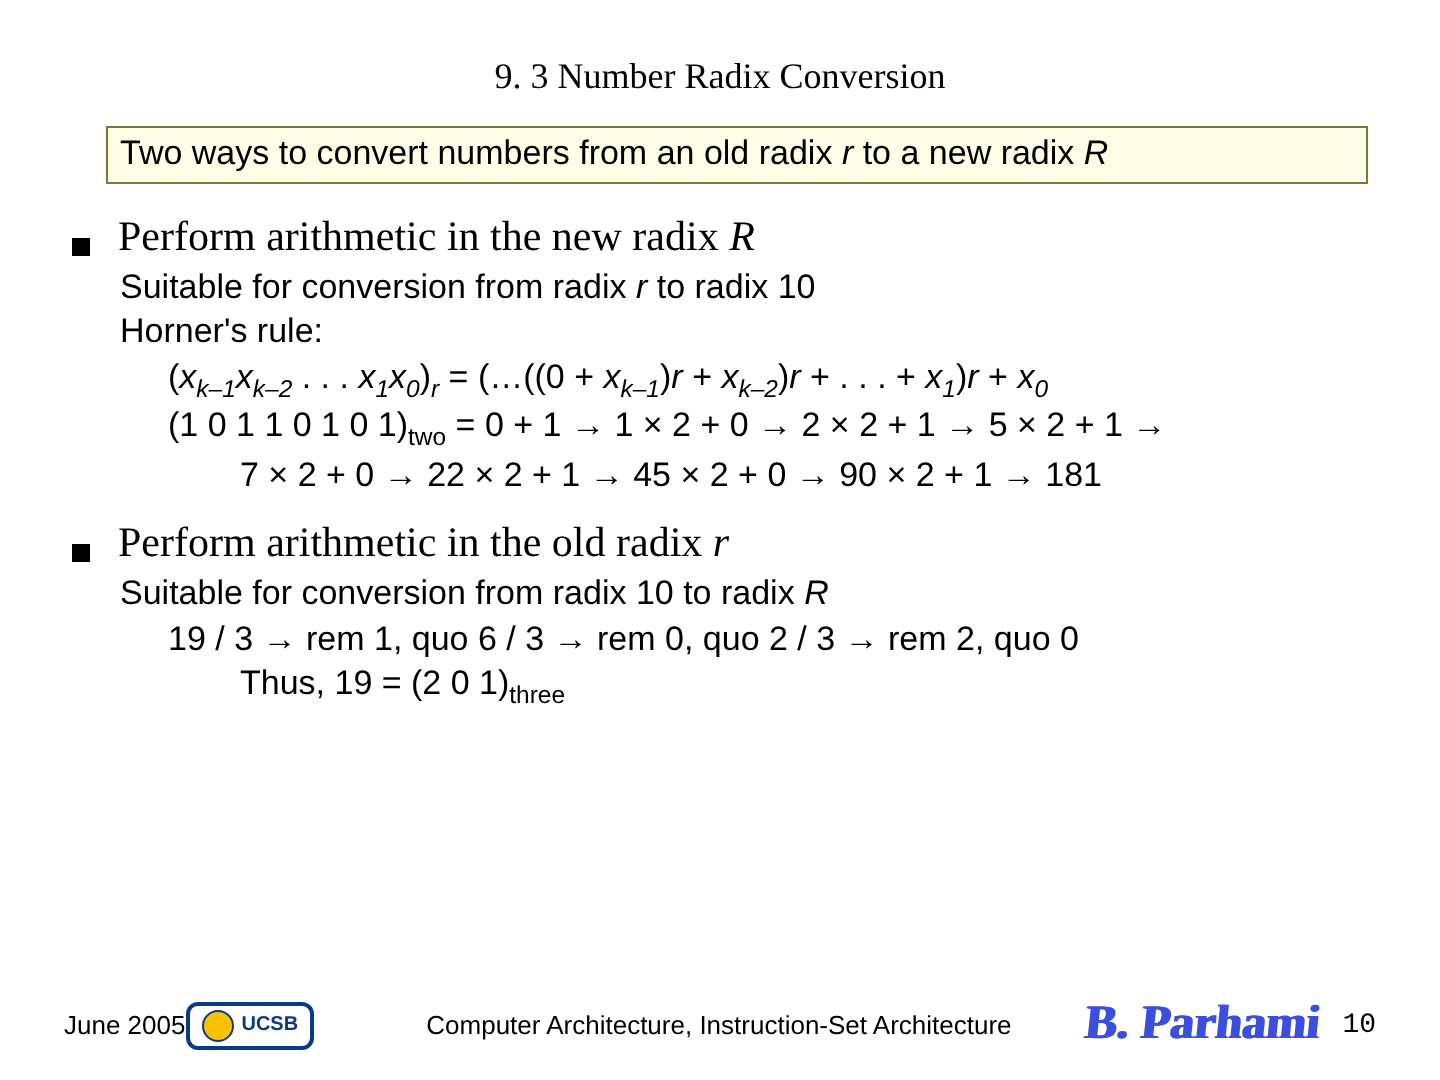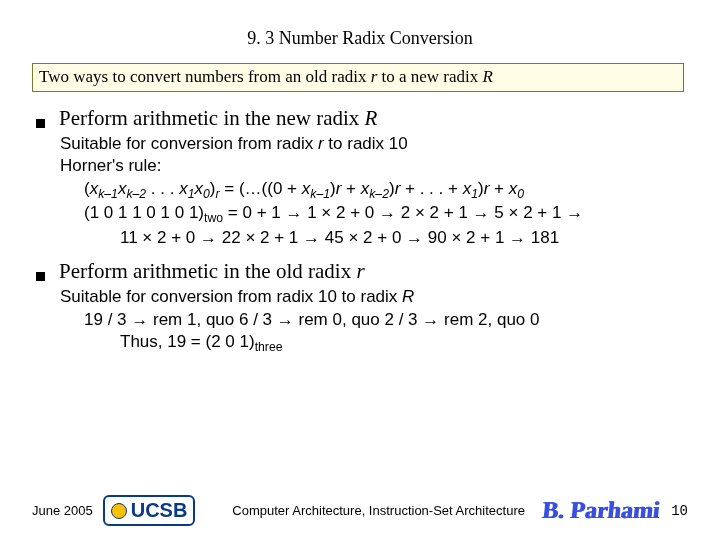--- a/index.html
+++ b/index.html
@@ -14,26 +14,25 @@
   }
   .title {
     text-align: center;
     font-size: 18px;
     font-family: "Times New Roman", Times, serif;
     padding-top: 28px;
     padding-bottom: 14px;
     border-radius: 32px;
   }
   .intro {
-    margin: 0 36px 14px 32px;
+    margin: 0 36px 14px 53px;
     border: 1px solid #7a7a33;
     background: #fffde6;
     padding: 3px 6px 4px 6px;
     font-size: 17px;
-    font-family: Liberation Serif, serif;
   }
   .intro .ital { font-style: italic; }
   .bullet-row {
     display: flex;
     align-items: center;
     margin: 4px 36px 2px 36px;
   }
   .dot {
     width: 9px; height: 9px; background: #000; border-radius: 0;
     margin-top: 9px; margin-right: 14px; flex: 0 0 auto;
@@ -54,26 +53,26 @@
   .indent1 { padding-left: 24px; }
   .indent2 { padding-left: 60px; }
   .footer {
     position: absolute;
     left: 0; right: 0; bottom: 14px;
     display: flex;
     align-items: center;
     font-size: 13px;
     padding: 0 32px;
   }
-  .footer .date { flex: 0 0 auto; margin-right: 10px; }
+  .footer .date { flex: 0 0 auto; }
   .logo {
     display: inline-flex; align-items: center;
     border: 2px solid #0a3a87; border-radius: 6px;
     padding: 2px 6px; background: #fff;
-    color: #0a3a87; font-weight: bold; font-size: 20px;
+    color: #0a3a87; font-weight: bold; font-size: 10px;
     margin-right: 20px;
   }
   .logo-sun {
     width: 16px; height: 16px; border-radius: 50%;
     background: #f9c100; border: 1px solid #0a3a87;
     margin-right: 4px; position: relative;
   }
   .footer .mid { flex: 1 1 auto; text-align: center; }
   .sig {
     font-family: "Brush Script MT", cursive;
@@ -107,21 +106,21 @@
     <span>Suitable for conversion from radix </span><span class="ital">r</span><span> to radix 10</span>
   </div>
   <div>Horner's rule:</div>
   <div class="indent1">
     <span>(</span><span class="ital">x</span><span class="sub">k–1</span><span class="ital">x</span><span class="sub">k–2</span><span> . . . </span><span class="ital">x</span><span class="sub">1</span><span class="ital">x</span><span class="sub">0</span><span>)</span><span class="sub">r</span><span>  =  (…((0 + </span><span class="ital">x</span><span class="sub">k–1</span><span>)</span><span class="ital">r</span><span> + </span><span class="ital">x</span><span class="sub">k–2</span><span>)</span><span class="ital">r</span><span> + . . . + </span><span class="ital">x</span><span class="sub">1</span><span>)</span><span class="ital">r</span><span> + </span><span class="ital">x</span><span class="sub">0</span>
   </div>
   <div class="indent1">
     <span>(1 0 1 1 0 1 0 1)</span><span class="subn">two</span><span> = 0 + 1 </span><span class="arrow">→</span><span> 1 × 2 + 0 </span><span class="arrow">→</span><span> 2 × 2 + 1 </span><span class="arrow">→</span><span> 5 × 2 + 1 </span><span class="arrow">→</span>
   </div>
   <div class="indent2">
-    <span>11 × 2 + 0 </span><span class="arrow">→</span><span> 22 × 2 + 1 </span><span class="arrow">→</span><span> 45 × 2 + 0 </span><span class="arrow">→</span><span> 90 × 2 + 1 </span><span class="arrow">→</span><span> 181</span>
+    <span>7 × 2 + 0 </span><span class="arrow">→</span><span> 22 × 2 + 1 </span><span class="arrow">→</span><span> 45 × 2 + 0 </span><span class="arrow">→</span><span> 90 × 2 + 1 </span><span class="arrow">→</span><span> 181</span>
   </div>
 </div>
 
 <div class="bullet-row">
   <div class="dot"></div>
   <div class="bullet-text">
     <span>Perform arithmetic in the old radix </span><span class="ital">r</span>
   </div>
 </div>
 

